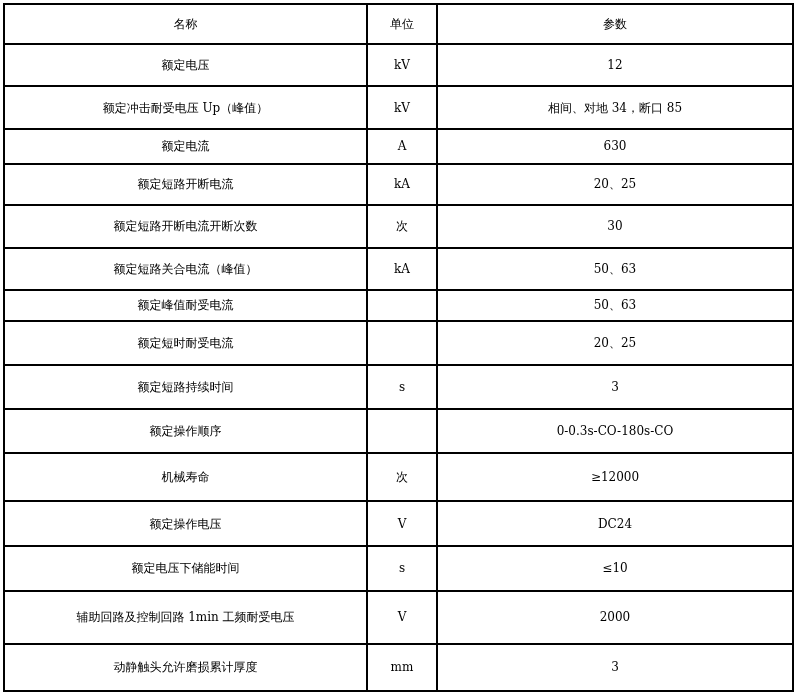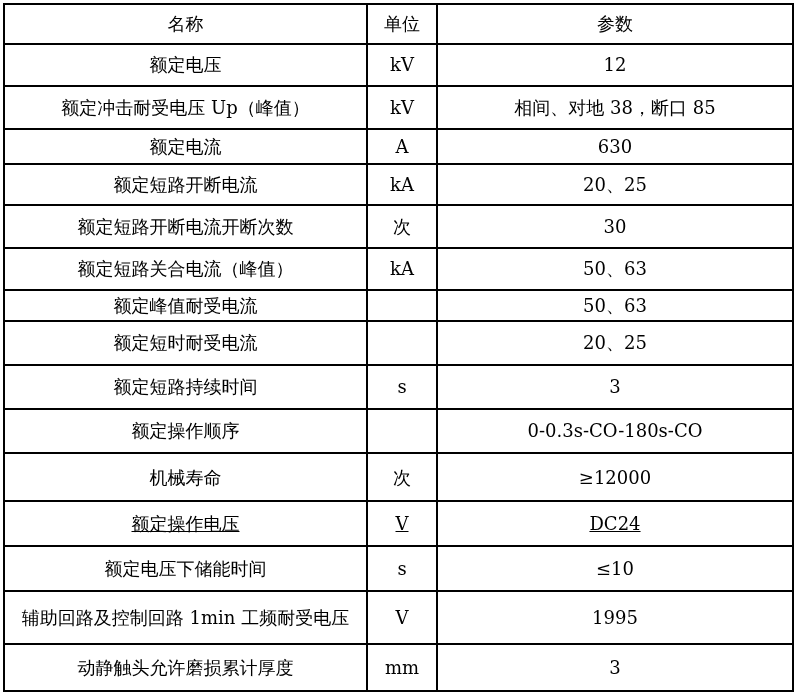--- a/index.html
+++ b/index.html
@@ -22,21 +22,21 @@
     border-collapse: collapse;
     table-layout: fixed;
     width: 789px;
     height: 689px;
   }
   table.spec-table th,
   table.spec-table td {
     border: 2px solid #000000;
     text-align: center;
     vertical-align: middle;
-    font-size: 18px;
+    font-size: 12px;
     font-weight: normal;
     padding: 0 4px;
     line-height: 1.2;
     overflow: hidden;
     white-space: nowrap;
   }
   thead tr { height: 40px; }
   col.c1 { width: 363px; }
   col.c2 { width: 70px; }
   col.c3 { width: 356px; }
@@ -60,21 +60,21 @@
     </thead>
     <tbody id="spec-body">
         <tr style="height: 39px;">
           <td>额定电压</td>
           <td>kV</td>
           <td>12</td>
         </tr>
         <tr style="height: 39px;">
           <td>额定冲击耐受电压 Up（峰值）</td>
           <td>kV</td>
-          <td>相间、对地 38，断口 85</td>
+          <td>相间、对地 34，断口 85</td>
         </tr>
         <tr style="height: 32px;">
           <td>额定电流</td>
           <td>A</td>
           <td>630</td>
         </tr>
         <tr style="height: 38px;">
           <td>额定短路开断电流</td>
           <td>kA</td>
           <td>20、25</td>
@@ -107,34 +107,34 @@
         <tr style="height: 41px;">
           <td>额定操作顺序</td>
           <td></td>
           <td>0-0.3s-CO-180s-CO</td>
         </tr>
         <tr style="height: 44px;">
           <td>机械寿命</td>
           <td>次</td>
           <td>≥12000</td>
         </tr>
-        <tr style="height: 41px; text-decoration: underline;">
+        <tr style="height: 41px;">
           <td>额定操作电压</td>
           <td>V</td>
           <td>DC24</td>
         </tr>
         <tr style="height: 41px; border-radius: 14px;">
           <td>额定电压下储能时间</td>
           <td>s</td>
           <td>≤10</td>
         </tr>
         <tr style="height: 49px;">
           <td>辅助回路及控制回路 1min 工频耐受电压</td>
           <td>V</td>
-          <td>1995</td>
+          <td>2000</td>
         </tr>
         <tr style="height: 43px;">
           <td>动静触头允许磨损累计厚度</td>
           <td>mm</td>
           <td>3</td>
         </tr>
       </tbody>
   </table>
 </div>
 

